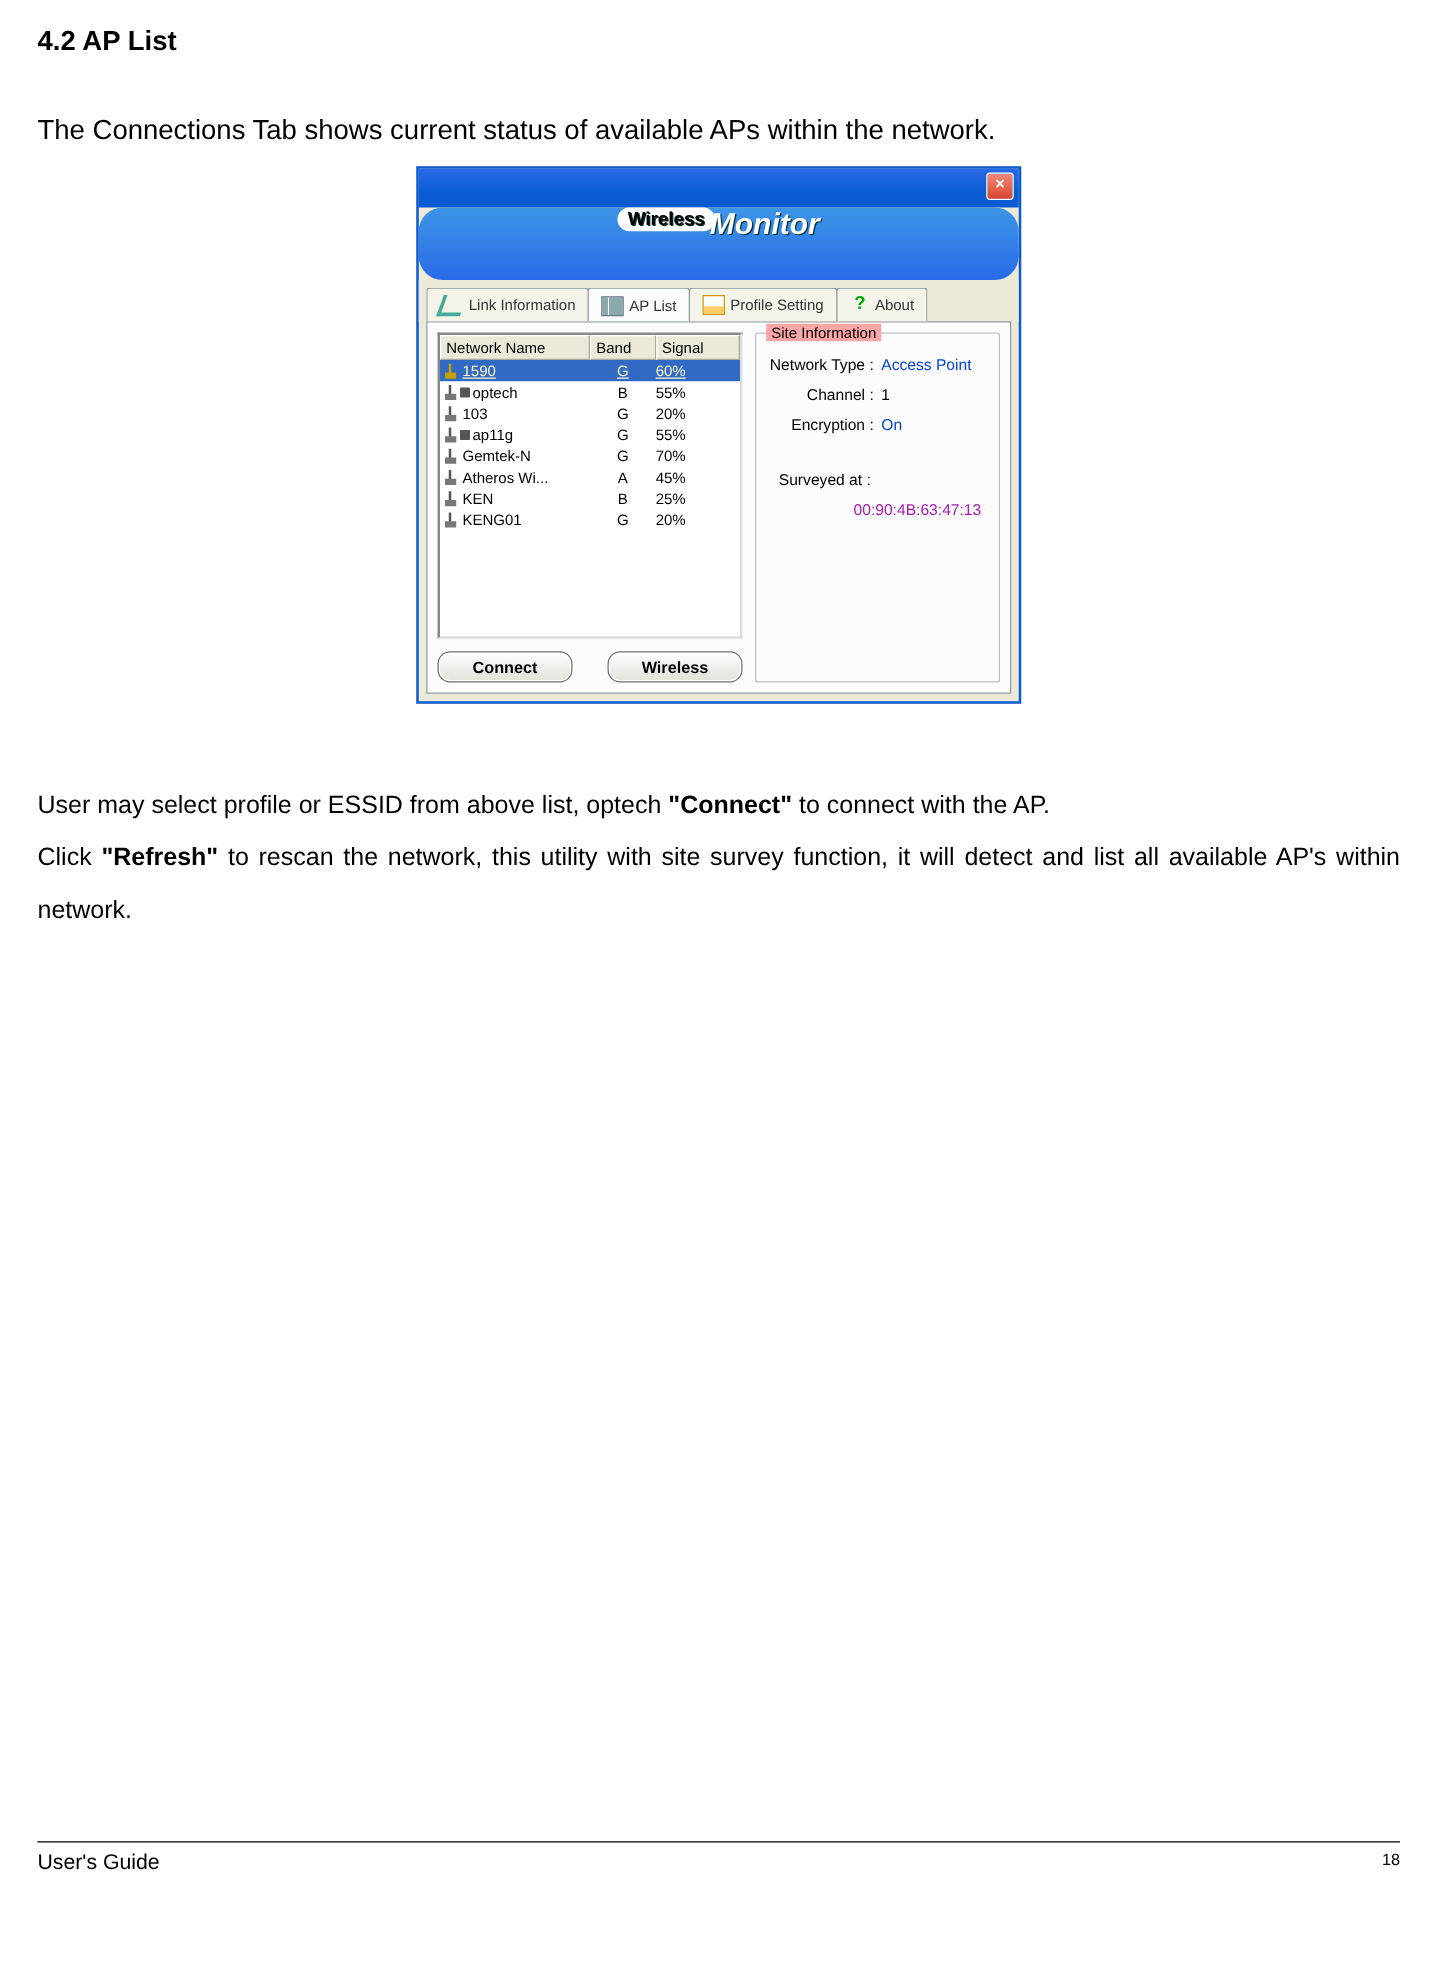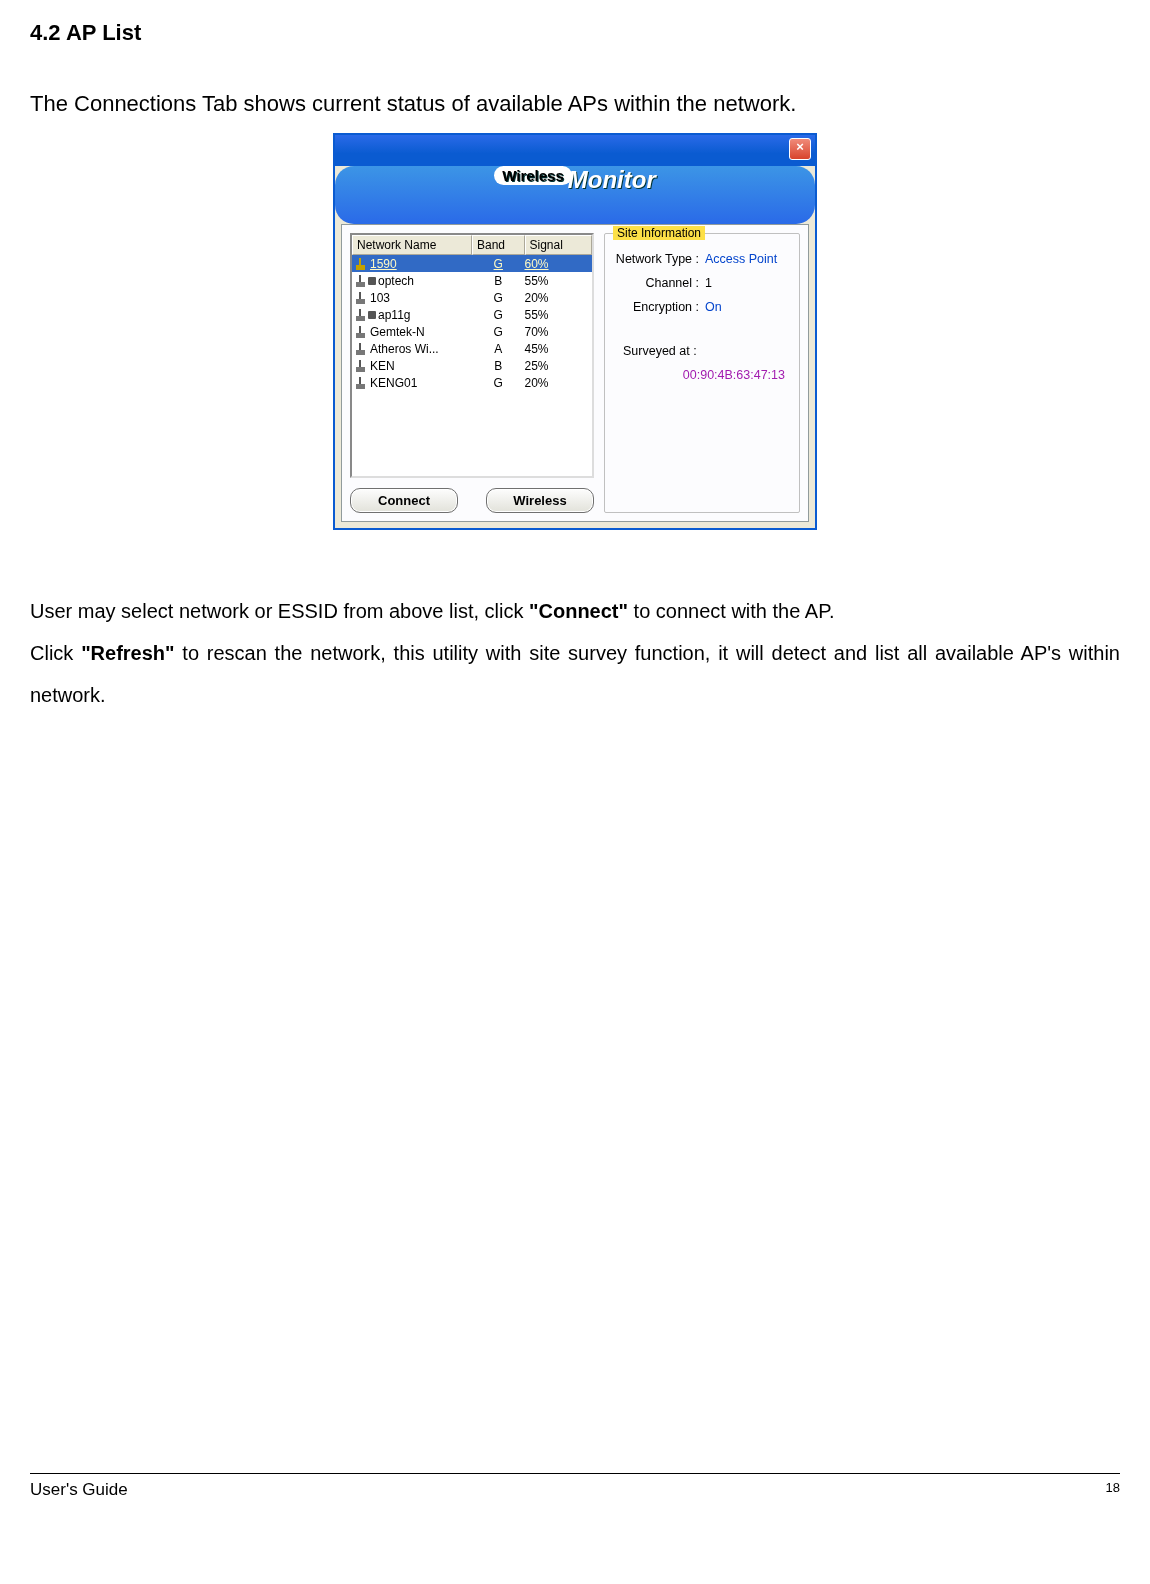--- a/index.html
+++ b/index.html
@@ -170,21 +170,21 @@
     border: 1px solid #c0c0c0;
     border-radius: 2px;
     padding: 8px 8px;
     font-size: 12.5px;
     position: relative;
   }
   .right-pane .legend {
     position: absolute;
     top: -8px;
     left: 8px;
-    background: #fde047;
+    background: #fca5a5;
     padding: 0 4px;
     font-size: 12px;
   }
   .info-row { display:flex; margin: 10px 0; }
   .info-label { flex: 1; text-align: right; padding-right:4px;}
   .info-value { flex: 1; text-align:left; padding-left:2px;}
   .blue-val { color: #0445cc;}
   .surveyed { margin-top: 30px;}
   .mac { color:#a21caf; text-align:right; padding-right:6px;}
 
@@ -210,20 +210,38 @@
   <div class="intro">The Connections Tab shows current status of available APs within the network.</div>
 
   <div class="window-wrap">
     <div class="window">
       <div class="titlebar">
         <div class="close-btn">×</div>
       </div>
       <div class="banner">
         <span class="wireless">Wireless</span>
         <span>Monitor</span>
+      </div>
+      <div class="tabs">
+        <div class="tab">
+          <span class="tab-icon icon-link"></span>
+          <span>Link Information</span>
+        </div>
+        <div class="tab active">
+          <span class="tab-icon icon-ap"></span>
+          <span>AP List</span>
+        </div>
+        <div class="tab">
+          <span class="tab-icon icon-profile"></span>
+          <span>Profile Setting</span>
+        </div>
+        <div class="tab">
+          <span class="tab-icon icon-about">?</span>
+          <span>About</span>
+        </div>
       </div>
       <div class="tab-panel">
         <div class="left-pane">
           <div class="list">
             <div class="list-header">
               <div>Network Name</div>
               <div>Band</div>
               <div>Signal</div>
             </div>
             <div id="rows-container">
@@ -342,21 +360,21 @@
             <div style="flex:1; text-align:left; padding-left:10px;">Surveyed at :</div>
           </div>
           <div class="mac">00:90:4B:63:47:13</div>
         </div>
       </div>
     </div>
   </div>
 
   <div class="body-text">
     <div>
-      <span>User may select network or ESSID from above list, click </span><span class="bold">"Connect"</span><span> to connect with the AP.</span>
+      <span>User may select profile or ESSID from above list, optech </span><span class="bold">"Connect"</span><span> to connect with the AP.</span>
     </div>
     <div class="justify">
       <span>Click </span><span class="bold">"Refresh"</span><span> to rescan the network, this utility with site survey function, it will detect and list all available AP's within network.</span>
     </div>
   </div>
 
   <div class="footer-line">
     <span>User's Guide</span>
     <span class="pg">18</span>
   </div>

